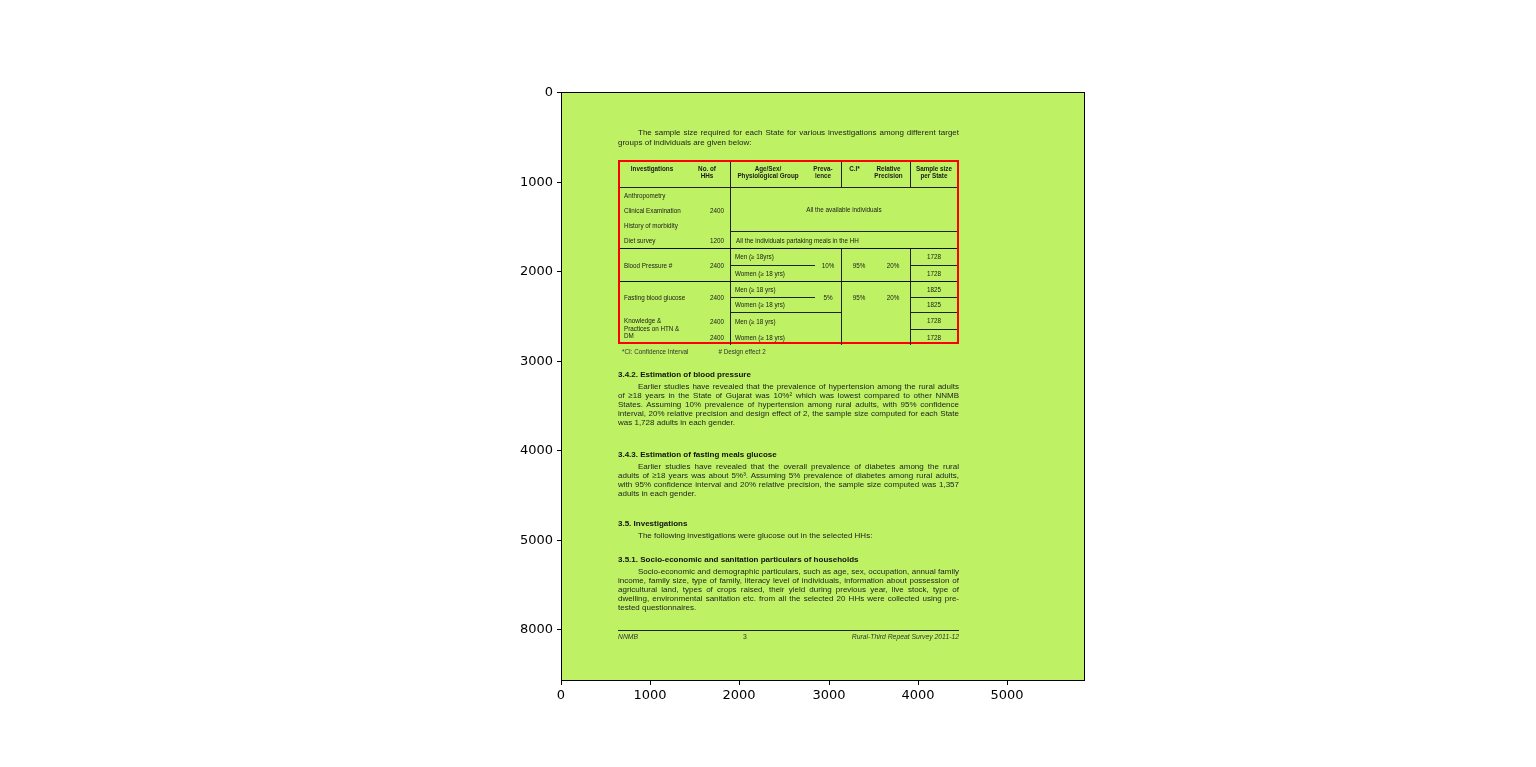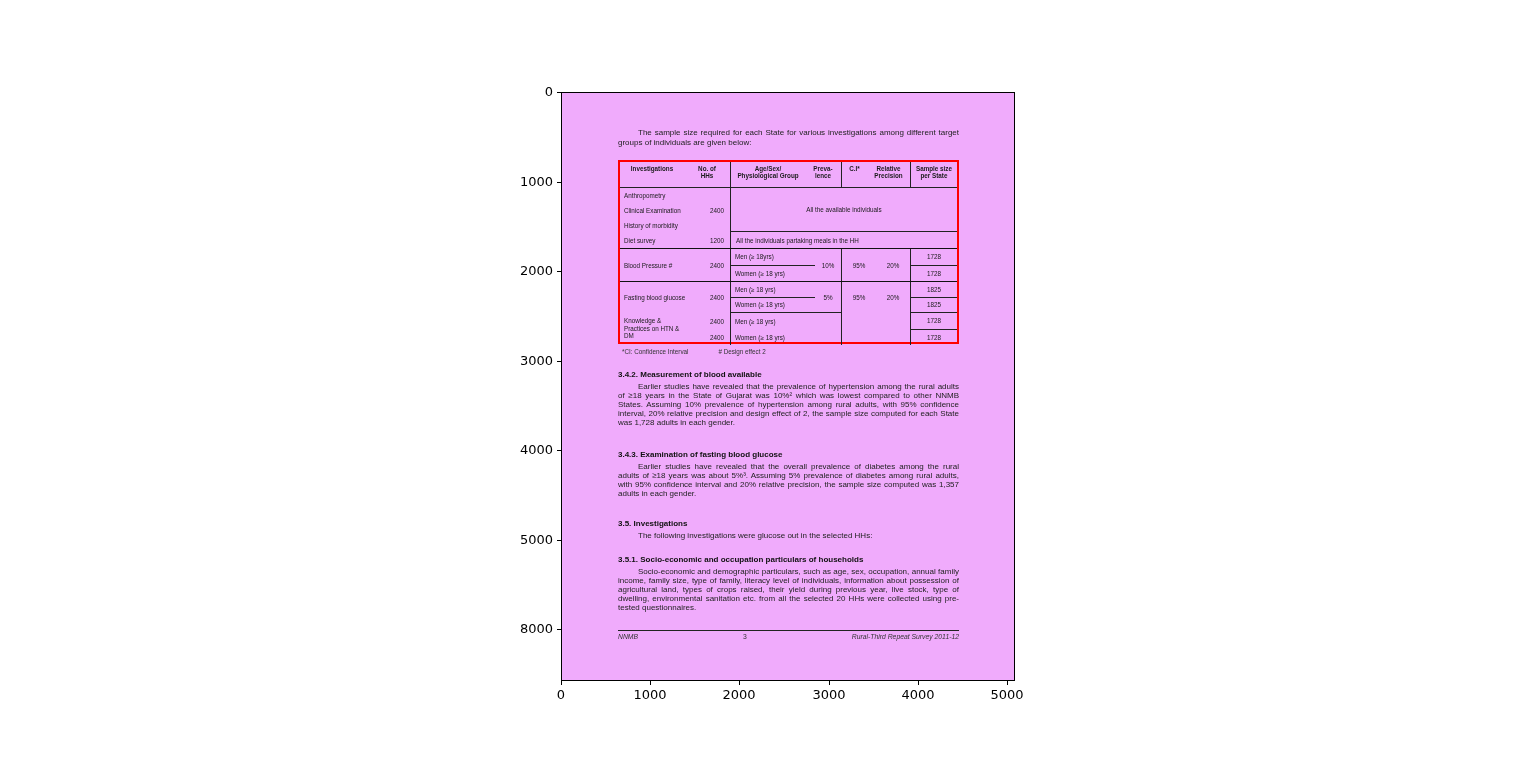--- a/index.html
+++ b/index.html
@@ -1,20 +1,20 @@
 <!DOCTYPE html>
 <html><head>
 <meta charset="utf-8">
 <style>
   html,body{margin:0;padding:0;background:#ffffff;}
   .canvas{position:relative;width:1536px;height:767px;background:#ffffff;overflow:hidden;
           font-family:"Liberation Sans", sans-serif;}
   
-  .plot{position:absolute;left:561px;top:92px;width:454px;height:589px;
-        border:1px solid #000;box-sizing:border-box;background:#f0abfc;}
+  .plot{position:absolute;left:561px;top:92px;width:524px;height:589px;
+        border:1px solid #000;box-sizing:border-box;background:#bef264;}
   .tick-label{position:absolute;font-family:"DejaVu Sans", sans-serif;font-size:13px;color:#000;line-height:14px;}
   .xtick-label{width:60px;text-align:center;top:688px;}
   .ytick-label{width:48px;text-align:right;left:505px;}
   .xtick-mark{position:absolute;width:1px;height:4px;background:#000;top:681px;}
   .ytick-mark{position:absolute;height:1px;width:4px;background:#000;left:557px;}
   
   .doc{position:absolute;inset:0;color:#1c1c1c;}
   .intro{position:absolute;left:56px;top:35px;width:341px;margin:0;font-size:8px;line-height:9.5px;
          text-align:justify;text-indent:20px;color:#222;}
   
@@ -226,30 +226,30 @@
             <div class="srow">1728</div>
           </div>
         </div>
       </div>
 
       <div class="footnote">
         <span>*CI: Confidence Interval</span>
         <span># Design effect 2</span>
       </div>
 
-      <h4 class="sh" style="top:277px">3.4.2. Measurement of blood available</h4>
+      <h4 class="sh" style="top:277px">3.4.2. Estimation of blood pressure</h4>
       <p class="sp" style="top:289px">Earlier studies have revealed that the prevalence of hypertension among the rural adults of ≥18 years in the State of Gujarat was 10%² which was lowest compared to other NNMB States. Assuming 10% prevalence of hypertension among rural adults, with 95% confidence interval, 20% relative precision and design effect of 2, the sample size computed for each State was 1,728 adults in each gender.</p>
 
-      <h4 class="sh" style="top:357px">3.4.3. Examination of fasting blood glucose</h4>
+      <h4 class="sh" style="top:357px">3.4.3. Estimation of fasting meals glucose</h4>
       <p class="sp" style="top:369px">Earlier studies have revealed that the overall prevalence of diabetes among the rural adults of ≥18 years was about 5%³. Assuming 5% prevalence of diabetes among rural adults, with 95% confidence interval and 20% relative precision, the sample size computed was 1,357 adults in each gender.</p>
 
       <h4 class="sh" style="top:426px">3.5. Investigations</h4>
       <p class="sp" style="top:438px">The following investigations were glucose out in the selected HHs:</p>
 
-      <h4 class="sh" style="top:462px">3.5.1. Socio-economic and occupation particulars of households</h4>
+      <h4 class="sh" style="top:462px">3.5.1. Socio-economic and sanitation particulars of households</h4>
       <p class="sp" style="top:474px">Socio-economic and demographic particulars, such as age, sex, occupation, annual family income, family size, type of family, literacy level of individuals, information about possession of agricultural land, types of crops raised, their yield during previous year, live stock, type of dwelling, environmental sanitation etc. from all the selected 20 HHs were collected using pre-tested questionnaires.</p>
 
       <div class="footer-rule"></div>
       <div class="footer">
         <span>NNMB</span>
         <span class="pg">3</span>
         <span>Rural-Third Repeat Survey 2011-12</span>
       </div>
 
     </div>

